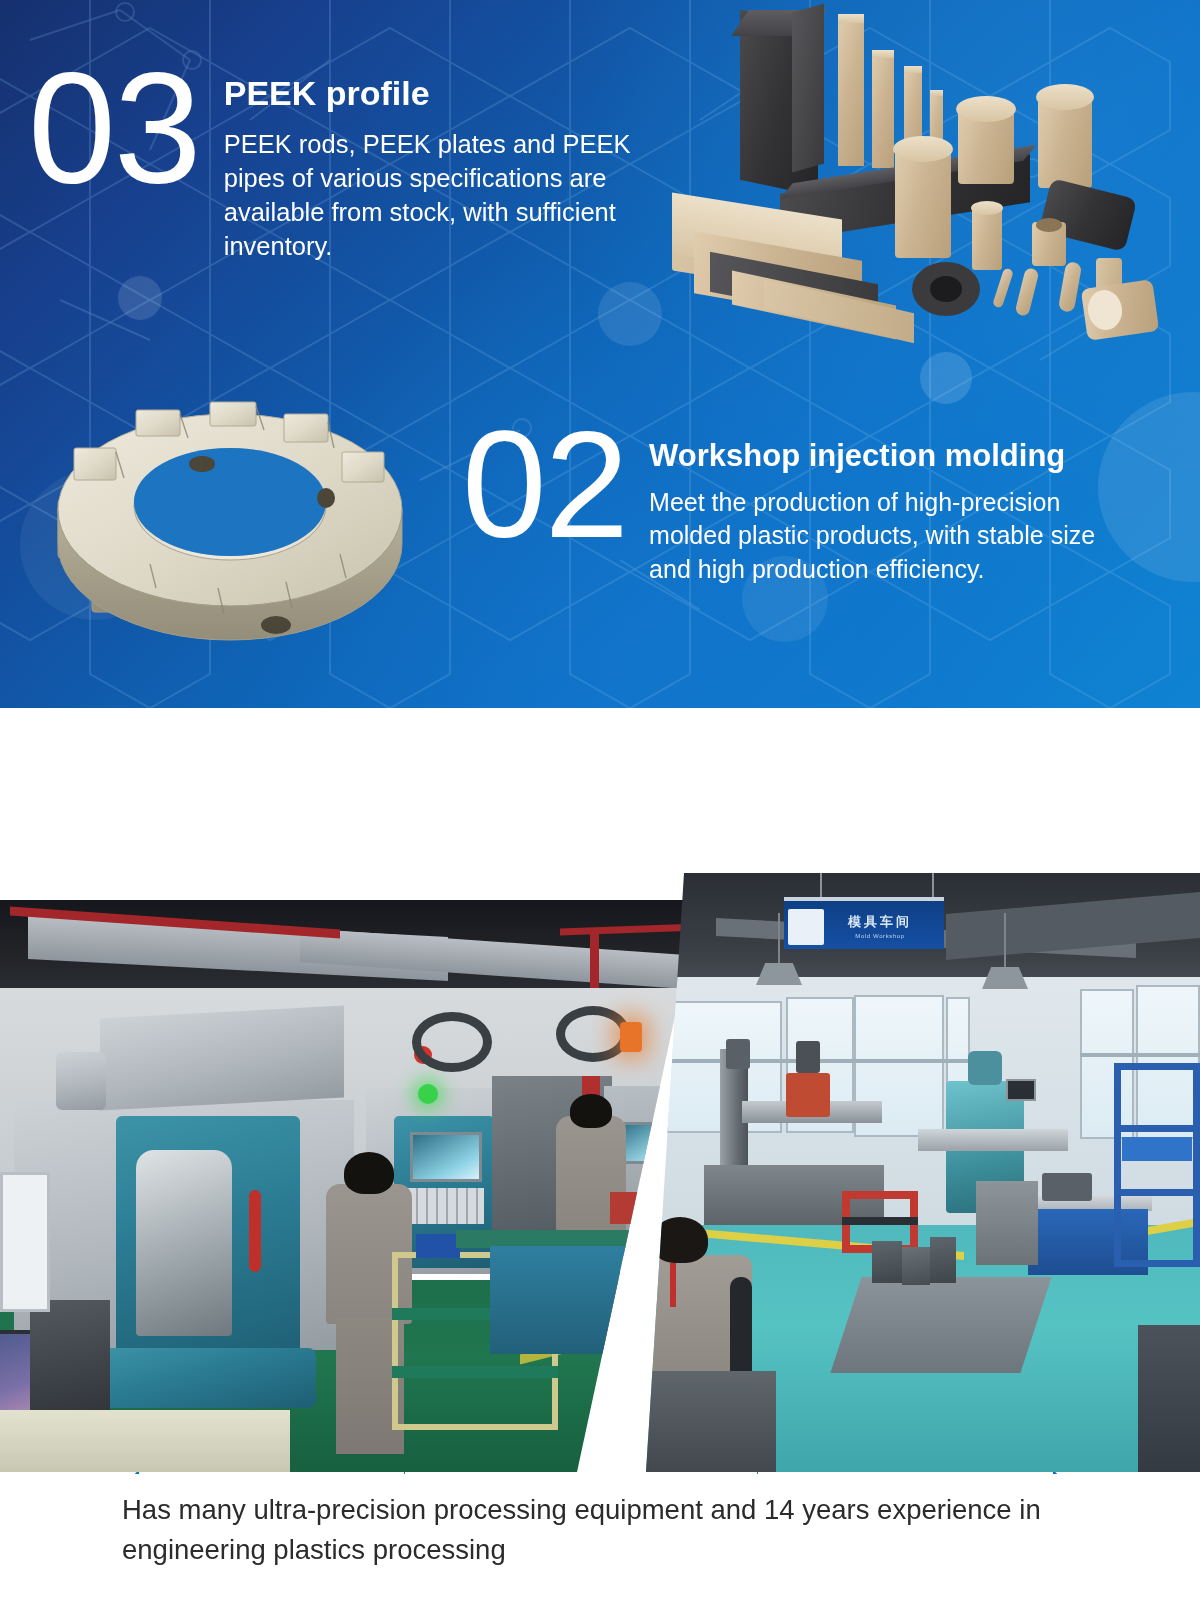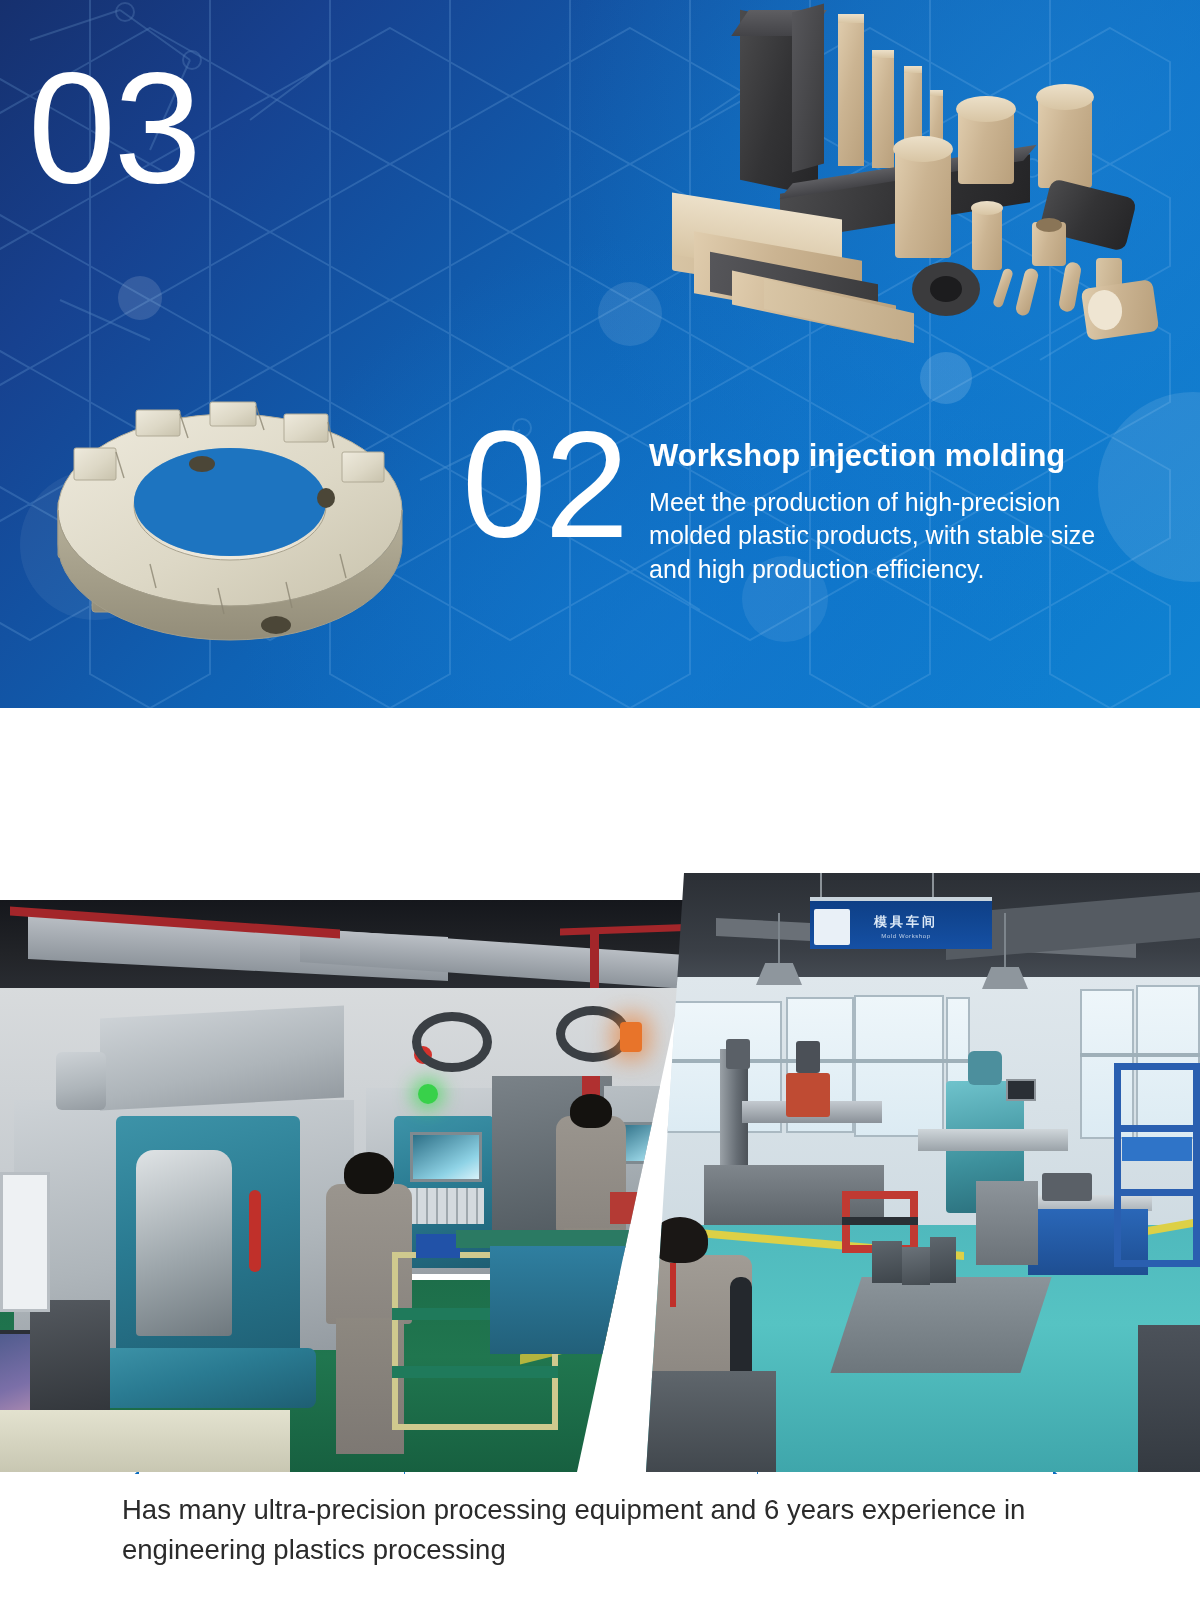--- a/index.html
+++ b/index.html
@@ -306,20 +306,22 @@
             <path d="M178 206 L184 232"></path>
           <path d="M246 200 L252 226"></path>
             <path d="M300 172 L306 196"></path>
         </g>
       </svg>
     </div>
 
     <div class="block" id="block03">
       <div class="bignum">03</div>
       <div class="btext">
+        <div class="btitle">PEEK profile</div>
+        <div class="bdesc">PEEK rods, PEEK plates and PEEK pipes of various specifications are available from stock, with sufficient inventory.</div>
       </div>
     </div>
 
     <div class="block" id="block04">
       <div class="bignum">02</div>
       <div class="btext">
         <div class="btitle">Workshop injection molding</div>
         <div class="bdesc">Meet the production of high-precision molded plastic products, with stable size and high production efficiency.</div>
       </div>
     </div>
@@ -402,21 +404,21 @@
       <div class="R-win" style="left:140px;top:124px;width:68px;height:136px;"></div>
       <div class="R-win" style="left:208px;top:122px;width:90px;height:142px;"></div>
       <div class="R-win" style="left:300px;top:124px;width:24px;height:140px;"></div>
       <div class="R-win" style="left:434px;top:116px;width:54px;height:150px;"></div>
       <div class="R-win" style="left:490px;top:112px;width:64px;height:154px;"></div>
       <div style="position:absolute;left:20px;top:186px;width:304px;height:4px;background:#9fb0b9;"></div>
       <div style="position:absolute;left:434px;top:180px;width:120px;height:4px;background:#9fb0b9;"></div>
 
       <div style="position:absolute;left:174px;top:0px;width:2px;height:26px;background:#8b9298;"></div>
       <div style="position:absolute;left:286px;top:0px;width:2px;height:26px;background:#8b9298;"></div>
-      <div class="R-sign" style="left:164px;top:24px;width:182px;height:52px;">
+      <div class="R-sign" style="left:138px;top:24px;width:160px;height:52px;">
         <div style="position:absolute;left:4px;top:8px;width:36px;height:36px;background:#e9f0f7;border-radius:2px;"></div>
         <div class="cn" style="position:absolute;left:44px;top:12px;width:104px;">模具车间</div>
         <div class="en" style="position:absolute;left:44px;top:32px;width:104px;">Mold Workshop</div>
       </div>
 
       <div class="R-lamp" style="left:132px;top:40px;width:2px;height:52px;background:#7d858c;"></div>
       <div class="R-lamp" style="left:110px;top:90px;width:46px;height:22px;background:#8e969d;clip-path:polygon(20% 0,80% 0,100% 100%,0 100%);"></div>
       <div class="R-lamp" style="left:358px;top:40px;width:2px;height:56px;background:#7d858c;"></div>
       <div class="R-lamp" style="left:336px;top:94px;width:46px;height:22px;background:#8e969d;clip-path:polygon(20% 0,80% 0,100% 100%,0 100%);"></div>
 
@@ -458,16 +460,16 @@
       <div style="position:absolute;left:-6px;top:382px;width:112px;height:126px;background:linear-gradient(180deg,#a19c95 0%,#8c8781 100%);border-radius:18px 12px 0 0;"></div>
       <div style="position:absolute;left:6px;top:344px;width:56px;height:46px;background:#1a1715;border-radius:50% 50% 40% 40%;"></div>
       <div style="position:absolute;left:24px;top:390px;width:6px;height:44px;background:#c0302a;"></div>
       <div style="position:absolute;left:84px;top:404px;width:22px;height:166px;background:#24282d;border-radius:10px;"></div>
       <div style="position:absolute;left:-10px;top:498px;width:140px;height:110px;background:linear-gradient(180deg,#5f666c 0%,#3f454b 100%);"></div>
       <div style="position:absolute;left:492px;top:452px;width:62px;height:148px;background:linear-gradient(180deg,#4c525a 0%,#343a41 100%);"></div>
     </div>
   </div>
 
   <div class="caption">
-    <p>Has many ultra-precision processing equipment and 6 years experience in engineering plastics processing</p>
+    <p>Has many ultra-precision processing equipment and 14 years experience in engineering plastics processing</p>
   </div>
 
 </div>
 
 </body></html>

